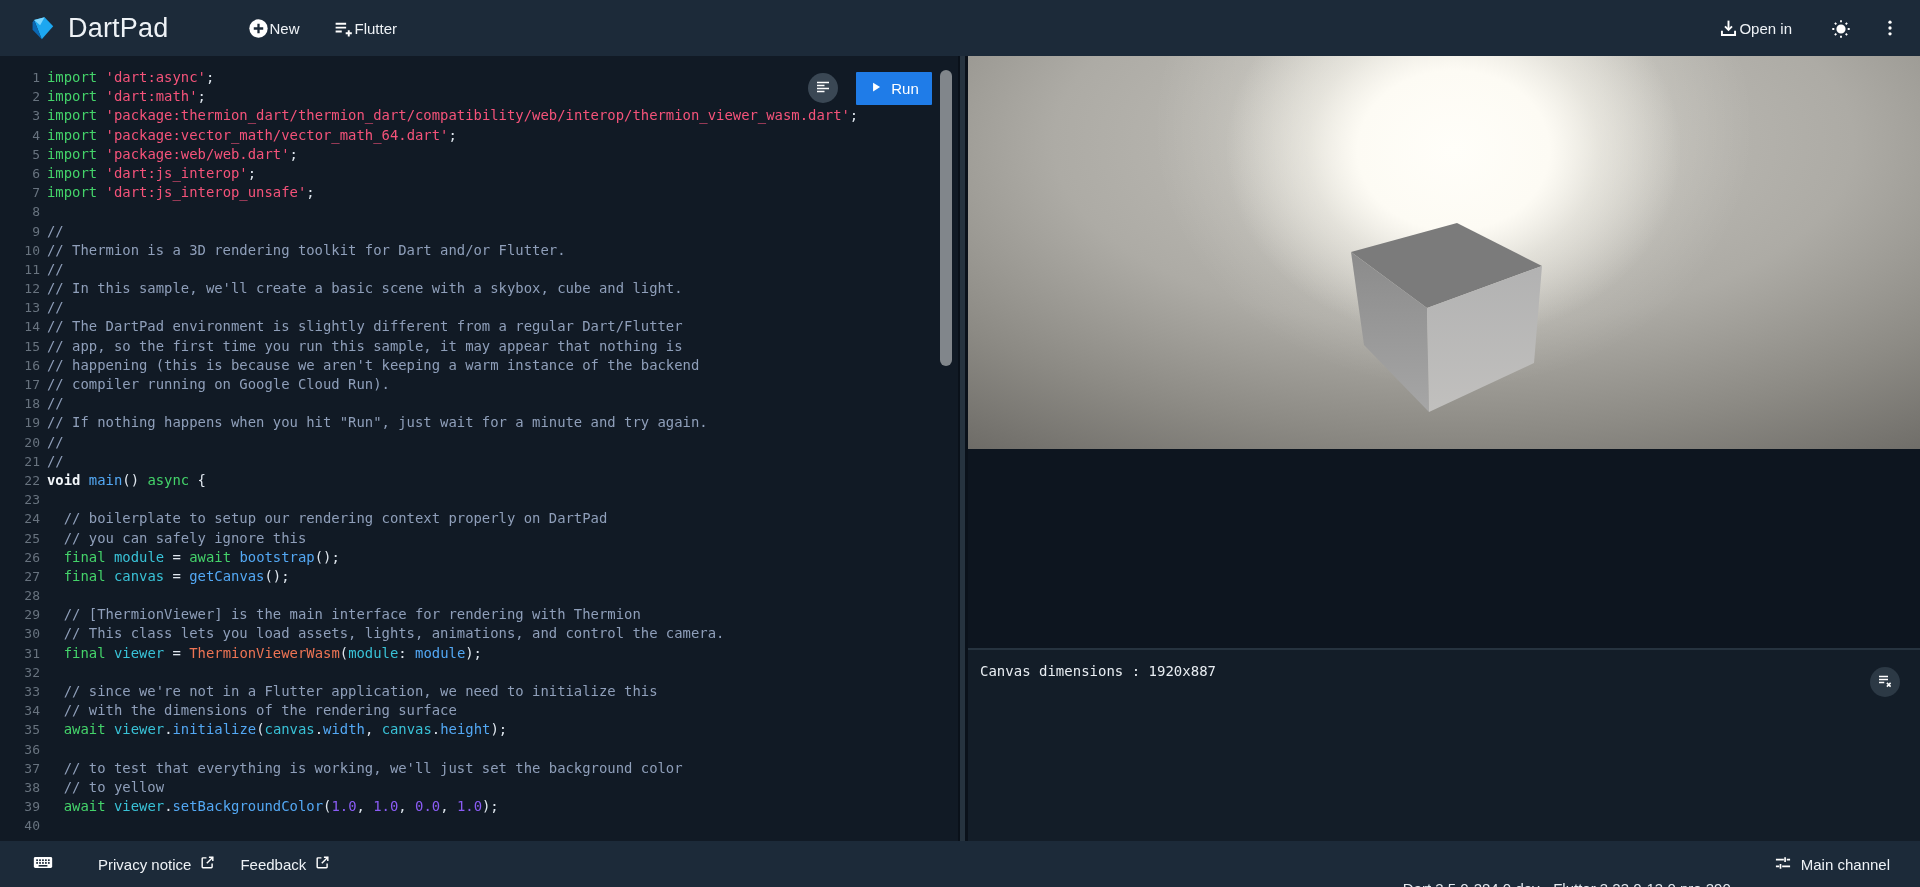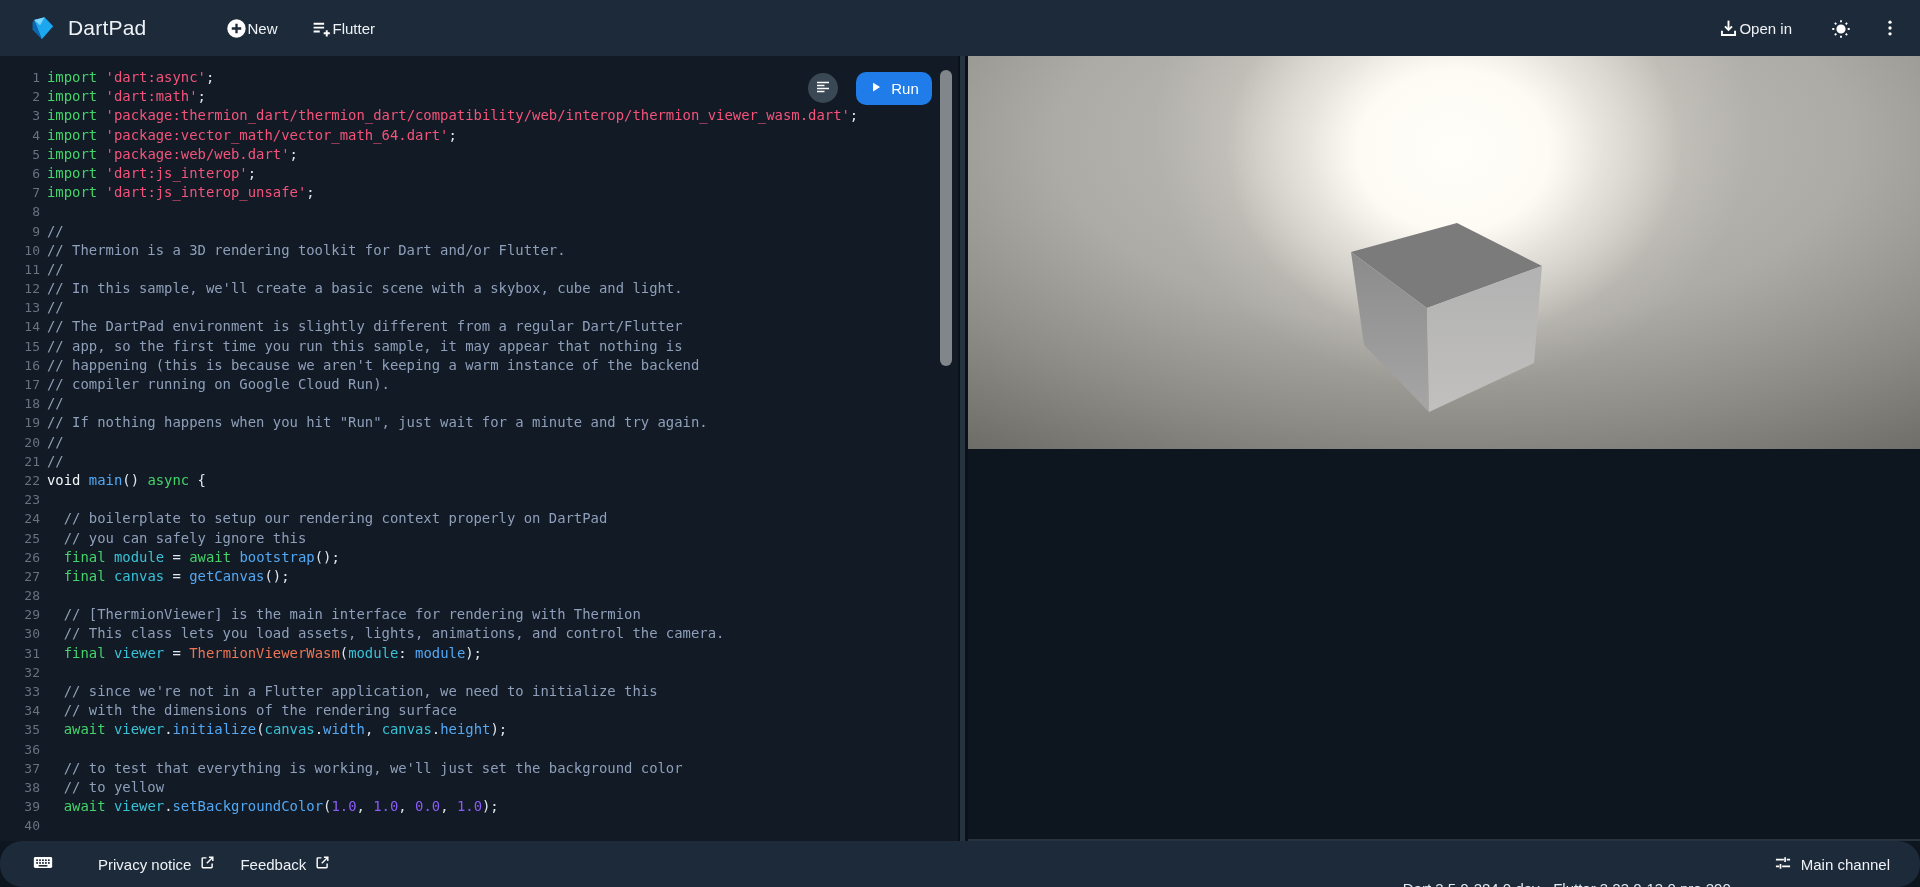--- a/index.html
+++ b/index.html
@@ -6,48 +6,48 @@
   * { margin:0; padding:0; box-sizing:border-box; }
   html,body { width:1920px; height:887px; overflow:hidden; background:#0d151f;
               font-family:"Liberation Sans", sans-serif; }
   .app { width:1920px; height:887px; display:flex; flex-direction:column;
          background:var(--panel_bg,#0d151f); }
 
   
   header { height:56px; flex:0 0 56px; background:var(--bar_bg,#1c2a39);
            display:flex; align-items:center; padding:0 20px 0 28px; color:var(--text,#eef2f6); }
   .logo { width:28px; height:28px; display:flex; }
-  .app-title { font-size:21px; margin-left:12px; font-weight:400; letter-spacing:.2px; }
+  .app-title { font-size:27px; margin-left:12px; font-weight:400; letter-spacing:.2px; }
   .tb-btn { display:flex; align-items:center; background:none; border:none;
             color:var(--text,#eef2f6); font:500 15px "Liberation Sans", sans-serif; cursor:pointer; }
   .btn-new { margin-left:80px; }
   .btn-samples { margin-left:34px; }
   .spacer { flex:1; }
   .btn-brightness { margin-left:38px; }
   .btn-overflow { margin-left:28px; }
   .ticon { width:21px; height:21px; display:block; }
 
   
   .main { flex:1; display:flex; min-height:0; }
 
   
   .editor-pane { width:958px; flex:0 0 958px; background:var(--editor_bg,#111a25);
                  position:relative; overflow:hidden; }
   .code { padding-top:12px; font:13.9px/19.2px "DejaVu Sans Mono", monospace; white-space:pre; }
   .code-line { display:flex; height:19.2px; }
   .ln { width:40px; flex:0 0 40px; text-align:right; color:#68737f; padding-right:0;
         font-size:13px; }
   .lc { margin-left:7px; color:#dfe6ee; }
-  .tk-b { font-weight:normal; }
+  .tk-b { font-weight:bold; }
 
   .format-btn { position:absolute; top:17px; right:120px; width:30px; height:30px;
                 border-radius:50%; border:none; background:#3a4754; display:flex;
                 align-items:center; justify-content:center; cursor:pointer; }
   .run-btn { position:absolute; top:16px; right:26px; width:76px; height:33px;
-             border:none; border-radius:10px; background:var(--accent_blue,#1f7ce8);
+             border:none; border-radius:1px; background:var(--accent_blue,#1f7ce8);
              color:#fff; font:500 15px "Liberation Sans", sans-serif; display:flex;
              align-items:center; justify-content:center; gap:8px; cursor:pointer; }
   .scroll-thumb { position:absolute; top:14px; right:6px; width:12px; height:296px;
                   background:#81868b; border-radius:6px; cursor:grab; }
 
   
   .v-splitter { width:10px; flex:0 0 10px; background:#0a111a; position:relative; cursor:col-resize; }
   .v-splitter::after { content:""; position:absolute; left:2px; top:0; bottom:0; width:5px;
                        background:var(--divider,#26333f); }
   .h-splitter { height:2px; flex:0 0 2px; background:var(--divider,#26333f); cursor:row-resize; }
@@ -66,21 +66,21 @@
   .viewport-gap { flex:1; background:var(--panel_bg,#0d151f); }
   .console { height:191px; flex:0 0 191px; background:var(--console_bg,#131d28); position:relative; }
   .console-line { position:absolute; left:12px; top:12px; color:#e8edf2;
                   font:14px/18px "DejaVu Sans Mono", monospace; }
   .clear-btn { position:absolute; top:17px; right:20px; width:30px; height:30px; border:none;
                border-radius:50%; background:#2c3945; display:flex; align-items:center;
                justify-content:center; cursor:pointer; }
 
   
   footer { height:46px; flex:0 0 46px; background:var(--bar_bg,#1c2a39); display:flex;
-           align-items:center; padding:0 30px 0 32px; color:var(--text,#eef2f6);border-radius:22px; }
+           align-items:center; padding:0 30px 0 32px; color:var(--text,#eef2f6); }
   .fb-btn { display:flex; align-items:center; gap:8px; background:none; border:none;
             color:var(--text,#eef2f6); font:500 15px "Liberation Sans", sans-serif; cursor:pointer; }
   .link-privacy { margin-left:44px; }
   .link-feedback { margin-left:24px; }
   .version { font:400 15px "Liberation Sans", sans-serif; color:#e3e9ef;margin-top:48px; }
   .btn-channel { margin-left:42px; }
 </style>
 <style>.tk-k{color:#44d36a;margin-top:28px;}.tk-s{color:#f5537a;margin-top:28px;}.tk-c{color:#8f9fba;}.tk-p{color:#dfe6ee;}.tk-b{color:#f2f6fa;}.tk-f{color:#53a8f4;}.tk-v{color:#39c2d7;}.tk-t{color:#ee7454;}.tk-n{color:#8b5cf6;}</style></head>
 <body>
 
@@ -193,20 +193,31 @@
           <polygon points="489,167 574,210 459,252 383,196" fill="#7b7b7b"></polygon>
           <polygon points="383,196 459,252 461,356 396,289" fill="url(#gLeft)"></polygon>
           <polygon points="459,252 574,210 566,307 461,356" fill="url(#gRight)"></polygon>
         </svg>
       </div>
 
       <div class="viewport-gap"></div>
 
       <div class="h-splitter"></div>
 
+      <div class="console">
+        <div class="console-line">Canvas dimensions : 1920x887</div>
+        <button class="clear-btn">
+          <span>
+            <svg viewBox="0 0 24 24" width="18" height="18" fill="none" stroke="#ffffff" stroke-width="2">
+              <path d="M4 6h12M4 10h12M4 14h7"></path>
+              <path d="M14.5 14.5l5 5M19.5 14.5l-5 5"></path>
+            </svg>
+          </span>
+        </button>
+      </div>
     </section>
   </div>
 
   <footer>
     <button class="fb-btn">
       <span>
         <svg viewBox="0 0 24 24" width="22" height="22">
           <rect x="2" y="5.5" width="20" height="12" rx="1.6" fill="#ffffff"></rect>
           <g fill="#1c2a39">
             <rect x="4.6" y="8" width="1.9" height="1.9"></rect>

